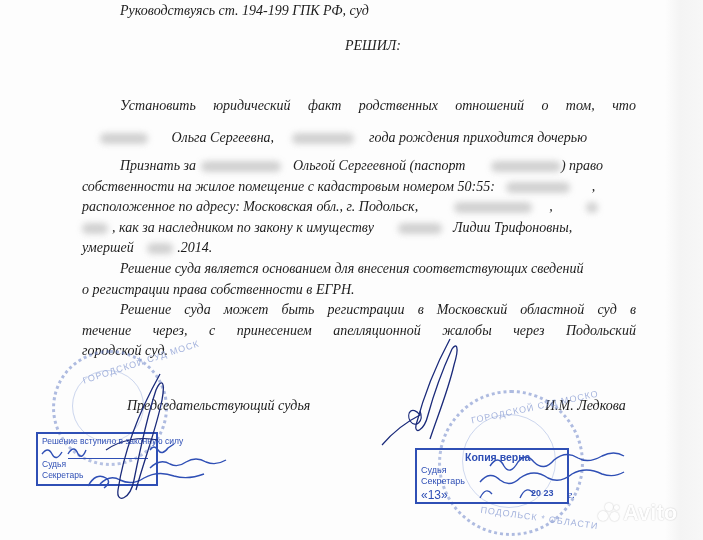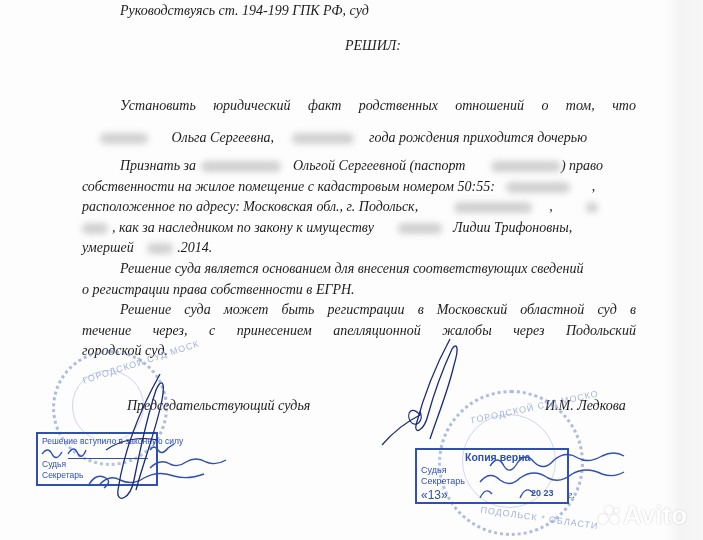--- a/index.html
+++ b/index.html
@@ -35,21 +35,21 @@
   .stamp-box {
     position: absolute; border: 2px solid #2f4fb5; background: rgba(255,255,255,0.1);
     font-family: "Liberation Sans", sans-serif; color: #2f4fb5;
   }
   .stamp-box .row { position: absolute; left: 4px; white-space: nowrap; }
   .stamp-line { position: absolute; height: 1px; background: #2f4fb5; }
   svg.sig { position: absolute; overflow: visible; }
   .avito {
     position: absolute; left: 598px; top: 500px;
     font-family: "Liberation Sans", sans-serif; font-weight: bold;
-    font-size: 26px; color: #ffffff;
+    font-size: 22px; color: #ffffff;
     text-shadow: 0 0 2px rgba(0,0,0,0.18), 0 0 1px rgba(0,0,0,0.15);
     display: flex; align-items: center; gap: 3px; opacity: 0.95;
   }
   .avito-dots { position: relative; width: 22px; height: 20px; }
   .avito-dots span {
     position: absolute; border-radius: 50%; background: #fff;
     box-shadow: 0 0 2px rgba(0,0,0,0.25);
   }
 </style>
 </head>

